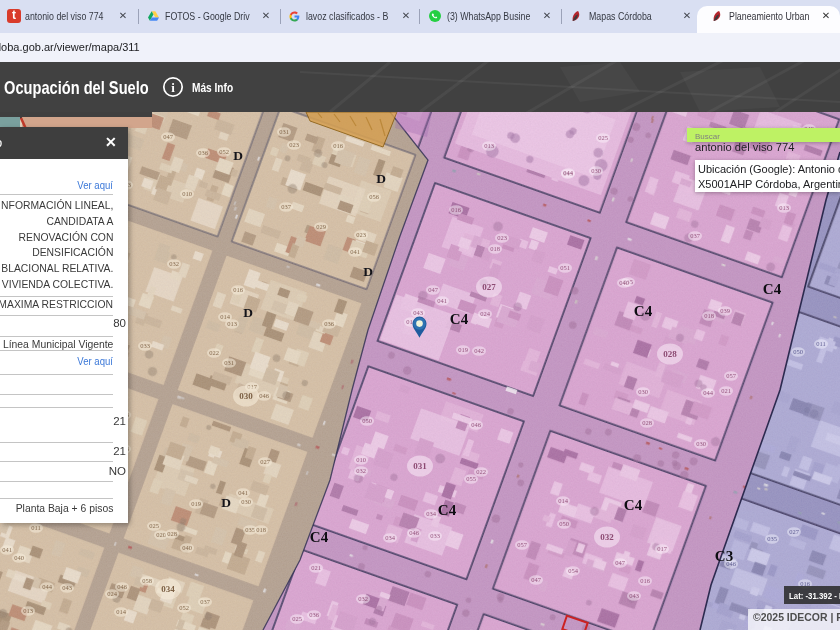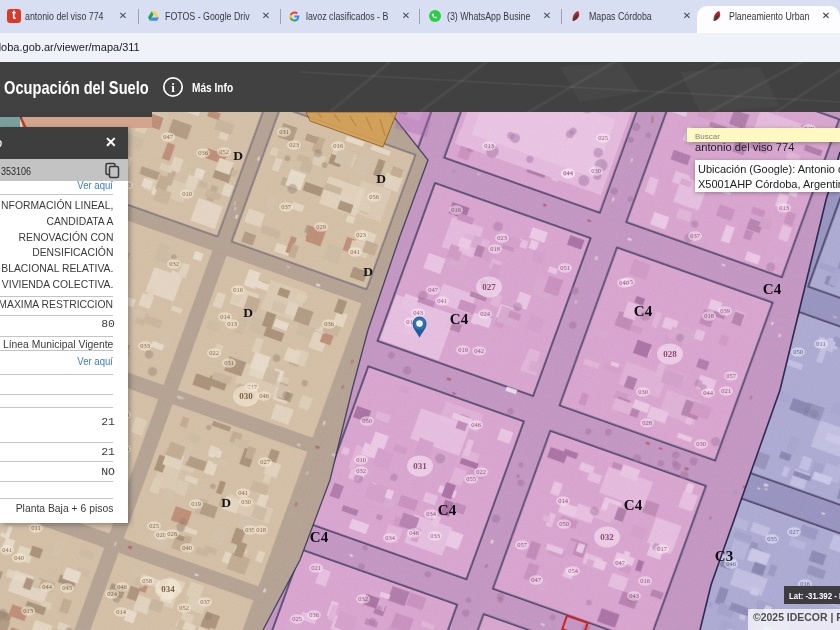--- a/index.html
+++ b/index.html
@@ -3,21 +3,21 @@
 <meta charset="utf-8">
 <style>
   * { margin:0; padding:0; box-sizing:border-box; }
   html,body { width:840px; height:630px; overflow:hidden; }
   body { position:relative; font-family:"Liberation Sans", sans-serif; background:#b5a291; }
   .abs { position:absolute; }
   .xbtn { width:14px; height:14px; font-size:10px; color:#43464e; text-align:center; line-height:14px; }
   .sep { top:9px; width:1px; height:15px; background:#9ba2b8; }
   .hr { left:0; width:113px; height:1px; background:#c4c4c4; }
   .tt { top:10px; height:13px; font-size:10.5px; color:#353943; white-space:nowrap; overflow:hidden; transform:scaleX(0.84); transform-origin:0 0; }
-  .pv { right:13px; font-size:11.5px; color:#3a3a3a; white-space:nowrap;font-family:Liberation Mono, monospace; }
+  .pv { right:2px; font-size:11.5px; color:#3a3a3a; white-space:nowrap; }
   .pl { right:15px; font-size:11.4px; color:#3a3a3a; white-space:nowrap; transform:scaleX(0.91); transform-origin:100% 50%; }
 </style>
 </head>
 <body>
 <svg width="840" height="630" viewBox="0 0 840 630" style="position:absolute;left:0;top:0">
 <defs>
 <clipPath id="cpB">
         <polygon points="0.0,112.0 390.0,112.0 428.0,160.0 400.0,236.0 368.0,330.0 352.0,390.0 330.0,480.0 300.0,560.0 263.0,630.0 0.0,630.0"></polygon>
       </clipPath>
 <clipPath id="cpP">
@@ -2821,27 +2821,20 @@
   </svg>
   <div class="abs" style="left:192px;top:18px;font-size:13px;font-weight:bold;color:#fff;white-space:nowrap;transform:scaleX(0.78);transform-origin:0 50%;">Más Info</div>
 </div>
 
 <div class="abs" style="left:0;top:127px;width:128px;height:396px;background:#fff;box-shadow:2px 2px 5px rgba(0,0,0,0.3);">
   <div class="abs" style="right:15px;top:52px;font-size:11px;color:#3b78d8;white-space:nowrap;transform:scaleX(0.87);transform-origin:100% 50%;">Ver aquí</div>
   <div class="abs" style="left:0;top:0;width:128px;height:32px;background:#3e3e3e;">
     <div class="abs" style="left:-5px;top:8px;color:#fff;font-size:13px;">o</div>
     <div class="abs" style="left:105px;top:7px;color:#fff;font-size:14px;font-weight:bold;">✕</div>
   </div>
-  <div class="abs" style="left:0;top:32px;width:128px;height:22px;background:#c3c3c3;">
-    <div class="abs" style="left:1px;top:6px;font-size:11px;color:#2c2c2c;transform:scaleX(0.82);transform-origin:0 0;">353106</div>
-    <svg class="abs" style="left:104px;top:3px;" width="17" height="17" viewBox="0 0 17 17">
-      <rect x="2" y="1.5" width="9" height="11" rx="1.5" fill="none" stroke="#3a3a3a" stroke-width="1.5"></rect>
-      <rect x="5.5" y="4.5" width="9" height="11" rx="1.5" fill="#c3c3c3" stroke="#3a3a3a" stroke-width="1.5"></rect>
-    </svg>
-  </div>
   <div class="abs hr" style="top:66.5px;"></div>
   <div class="abs" style="right:15px;top:71px;font-size:11.4px;color:#3a3a3a;text-align:right;line-height:15.8px;white-space:nowrap;transform:scaleX(0.91);transform-origin:100% 0;">NFORMACIÓN LINEAL,<br>CANDIDATA A<br>RENOVACIÓN CON<br>DENSIFICACIÓN<br>BLACIONAL RELATIVA.<br>VIVIENDA COLECTIVA.</div>
   <div class="abs hr" style="top:169.2px;"></div>
   <div class="abs pl" style="top:171px;">MAXIMA RESTRICCION</div>
   <div class="abs hr" style="top:187.5px;"></div>
   <div class="abs pv" style="top:190px;">80</div>
   <div class="abs hr" style="top:208.8px;"></div>
   <div class="abs pl" style="top:210.5px;">Línea Municipal Vigente</div>
   <div class="abs hr" style="top:223.2px;"></div>
   <div class="abs" style="right:15px;top:228px;font-size:11px;color:#3b78d8;white-space:nowrap;transform:scaleX(0.87);transform-origin:100% 50%;">Ver aquí</div>
@@ -2851,21 +2844,21 @@
   <div class="abs pv" style="top:287.5px;">21</div>
   <div class="abs hr" style="top:314.5px;"></div>
   <div class="abs pv" style="top:318px;">21</div>
   <div class="abs hr" style="top:334.3px;"></div>
   <div class="abs pv" style="top:338px;text-align:right;">NO</div>
   <div class="abs hr" style="top:354.2px;"></div>
   <div class="abs hr" style="top:370.6px;"></div>
   <div class="abs pl" style="top:375px;">Planta Baja + 6 pisos</div>
 </div>
 
-<div class="abs" style="left:687px;top:128px;width:153px;height:14px;background:#fef9c3;box-shadow:0 1px 4px rgba(0,0,0,0.3);">
+<div class="abs" style="left:687px;top:128px;width:153px;height:14px;background:#bef264;box-shadow:0 1px 4px rgba(0,0,0,0.3);">
   <div class="abs" style="left:8px;top:4px;font-size:8px;color:#808080;">Buscar</div>
   <div class="abs" style="left:8px;top:13px;font-size:11.2px;color:#202124;white-space:nowrap;">antonio del viso 774</div>
 </div>
 <div class="abs" style="left:695px;top:160px;width:145px;height:32px;background:#fff;box-shadow:0 1px 4px rgba(0,0,0,0.3);overflow:hidden;">
   <div class="abs" style="left:3px;top:3px;font-size:11px;color:#202124;white-space:nowrap;">Ubicación (Google): Antonio d</div>
   <div class="abs" style="left:3px;top:18px;font-size:11px;color:#202124;white-space:nowrap;">X5001AHP Córdoba, Argentina</div>
 </div>
 
 <div class="abs" style="left:784px;top:586px;width:56px;height:18px;background:rgba(44,44,44,0.88);overflow:hidden;">
   <div class="abs" style="left:5px;top:4.5px;font-size:8.5px;font-weight:bold;color:#fff;white-space:nowrap;transform:scaleX(0.92);transform-origin:0 0;">Lat: -31.392 - Lo</div>

